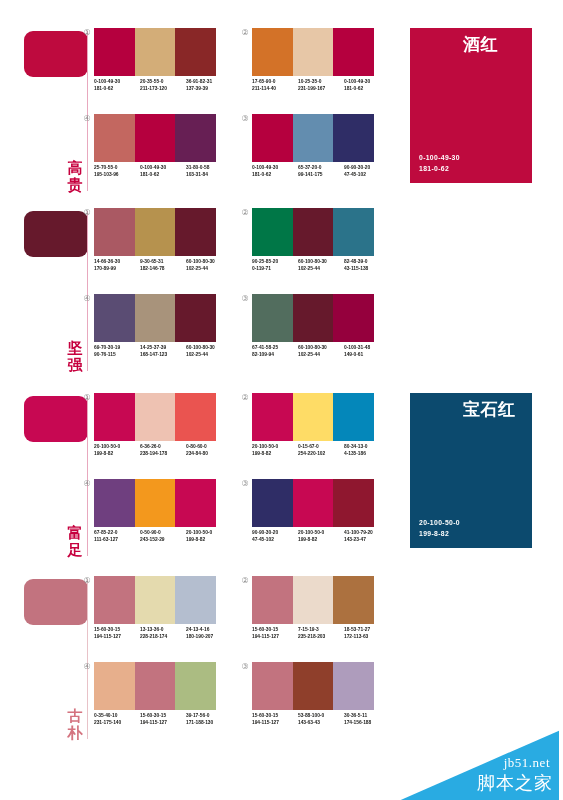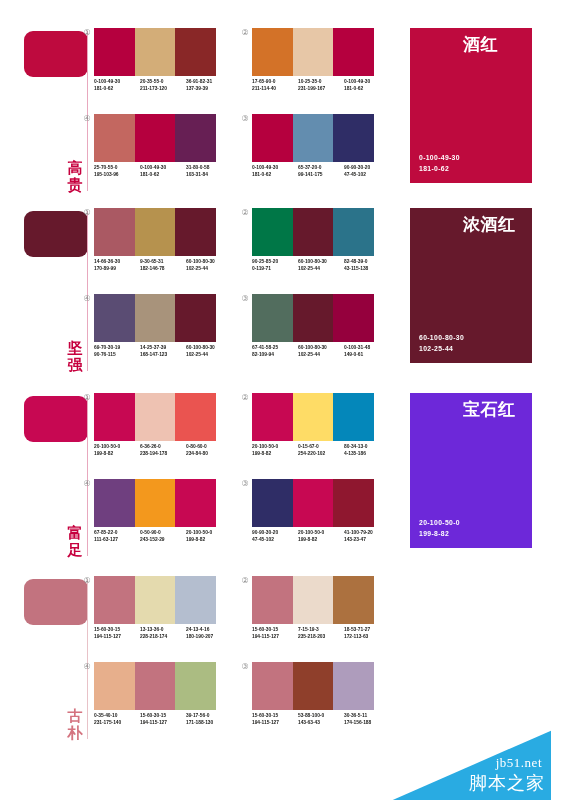--- a/index.html
+++ b/index.html
@@ -159,21 +159,21 @@
     line-height: 10.5px;
     font-weight: bold;
     letter-spacing: 0.35px;
     font-family: "Liberation Sans", sans-serif;
   }
   .big-codes span { display: block; }
 
   
   .watermark {
     position: absolute;
-    right: 12px;
+    right: 4px;
     bottom: 0;
     width: 170px;
     height: 72px;
     overflow: hidden;
     pointer-events: none;
   }
   .wm-tri {
     position: absolute;
     right: -6px;
     bottom: -6px;
@@ -407,27 +407,20 @@
                 <span class="cmyk">60-100-80-30</span>
                 <span class="rgb">102-25-44</span>
               </div>
               <div class="code-cell">
                 <span class="cmyk">0-100-31-48</span>
                 <span class="rgb">149-0-61</span>
               </div>
             </div>
           </div>
         </div>
-        <div class="big-panel" style="background: rgb(102, 25, 44);">
-          <div class="big-title">浓酒红</div>
-          <div class="big-codes">
-            <span>60-100-80-30</span>
-            <span>102-25-44</span>
-          </div>
-        </div>
       </div>
       <div class="section" style="top: 387px;">
         <div class="key-col">
           <div class="key-swatch" style="background: rgb(199, 8, 82);"></div>
           <div class="key-rule" style="background: rgb(232, 168, 190);"></div>
           <div class="key-label" style="color: rgb(198, 0, 62);">
             <span>富</span>
             <span>足</span>
           </div>
         </div>
@@ -514,21 +507,21 @@
                 <span class="cmyk">20-100-50-0</span>
                 <span class="rgb">199-8-82</span>
               </div>
               <div class="code-cell">
                 <span class="cmyk">41-100-79-20</span>
                 <span class="rgb">143-23-47</span>
               </div>
             </div>
           </div>
         </div>
-        <div class="big-panel" style="background: #6d28d9;">
+        <div class="big-panel" style="background: #0c4a6e;">
           <div class="big-title">宝石红</div>
           <div class="big-codes">
             <span>20-100-50-0</span>
             <span>199-8-82</span>
           </div>
         </div>
       </div>
       <div class="section" style="top: 570px;">
         <div class="key-col">
           <div class="key-swatch" style="background: rgb(194, 115, 127);"></div>

